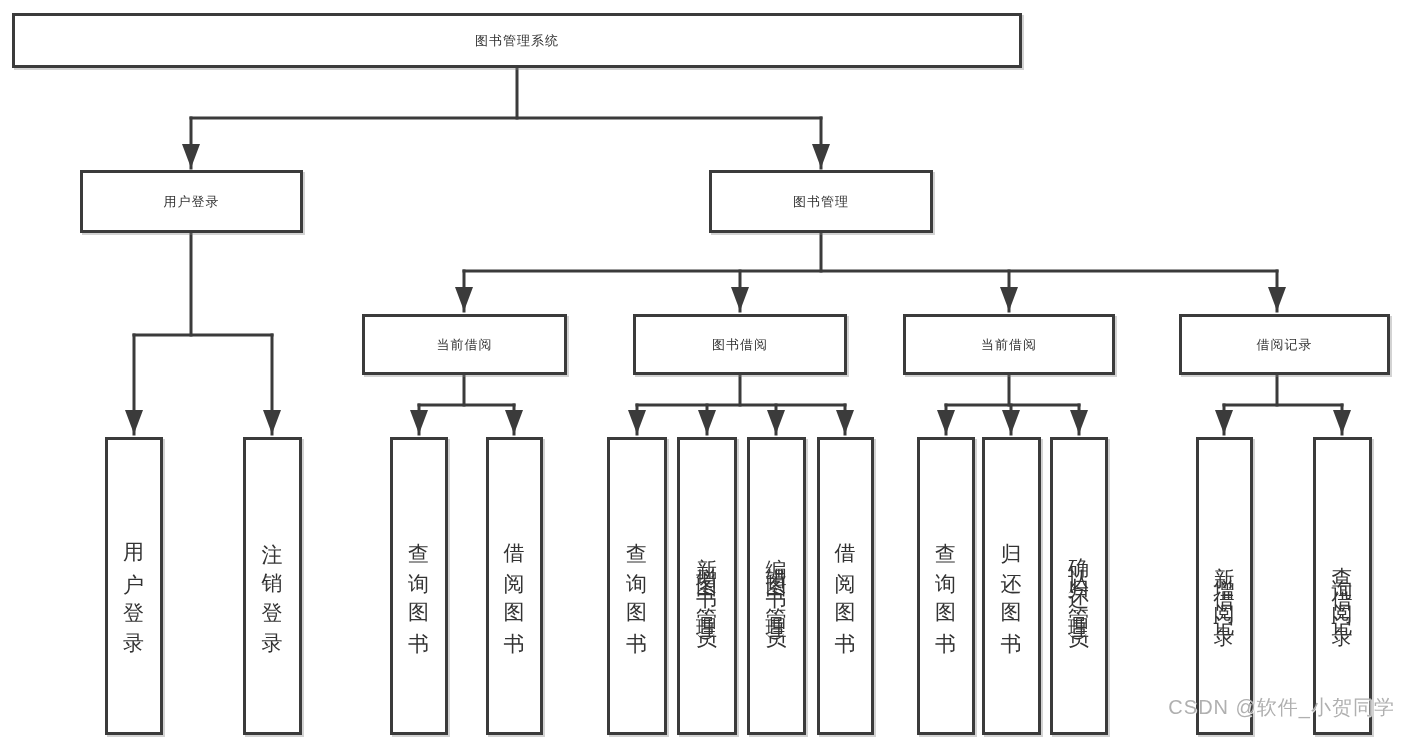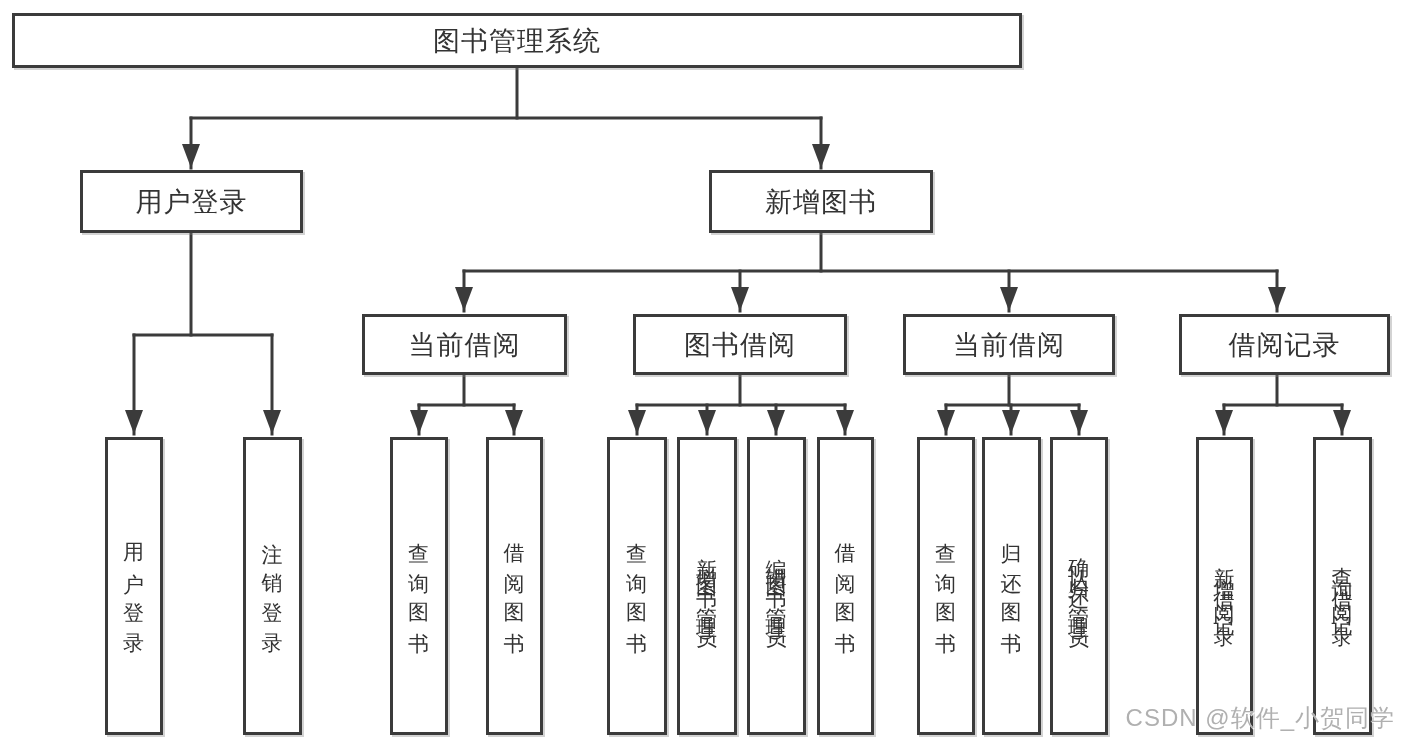--- a/index.html
+++ b/index.html
@@ -31,43 +31,43 @@
     box-sizing: border-box;
     background: #ffffff;
     border: 3px solid #3b3b3b;
     box-shadow: 2px 2px 0 rgba(130,130,130,0.35);
     display: flex;
     align-items: center;
     justify-content: center;
     color: #333333;
   }
   .hbox {
-    font-size: 27px;
+    font-size: 13px;
     letter-spacing: 1px;
   }
   .leaf {
     top: 437px;
     height: 298px;
   }
   .vtext {
     writing-mode: vertical-rl;
     text-orientation: mixed;
     font-size: 21px;
     line-height: 1;
     color: #333333;
     white-space: nowrap;
   }
   .vs4 { letter-spacing: 30px; }
   .vs6 { letter-spacing: 12px; }
   .vs9 { letter-spacing: 10px; }
   .watermark {
     position: absolute;
     right: 10px;
-    bottom: 13px;
-    font-size: 24px;
+    bottom: 26px;
+    font-size: 20px;
     color: #b0b0b0;
     letter-spacing: 1px;
     text-shadow: 1px 1px 0 rgba(255,255,255,0.8);
   }
 </style>
 </head>
 <body>
 
 <div class="stage">
 
@@ -115,21 +115,21 @@
 
     <line x1="1277" y1="375" x2="1277" y2="405"></line>
     <line x1="1224" y1="405" x2="1342" y2="405"></line>
     <line x1="1224" y1="405" x2="1224" y2="434" marker-end="url(#arw)"></line>
     <line x1="1342" y1="405" x2="1342" y2="434" marker-end="url(#arw)"></line>
   </svg>
 
   <div class="node hbox" style="left:12px; top:13px; width:1010px; height:55px;">图书管理系统</div>
 
   <div class="node hbox" style="left:80px; top:170px; width:223px; height:63px;">用户登录</div>
-  <div class="node hbox" style="left:709px; top:170px; width:224px; height:63px;">新增图书</div>
+  <div class="node hbox" style="left:709px; top:170px; width:224px; height:63px;">图书管理</div>
 
   <div class="node hbox" style="left:362px; top:314px; width:205px; height:61px;">当前借阅</div>
   <div class="node hbox" style="left:903px; top:314px; width:212px; height:61px;">当前借阅</div>
   <div class="node hbox" style="left:633px; top:314px; width:214px; height:61px;">图书借阅</div>
   <div class="node hbox" style="left:1179px; top:314px; width:211px; height:61px;">借阅记录</div>
 
   <div class="node leaf" style="left:105px; width:58px;">
     <span class="vtext vs4">用户登录</span>
   </div>
   <div class="node leaf" style="left:243px; width:59px;">

